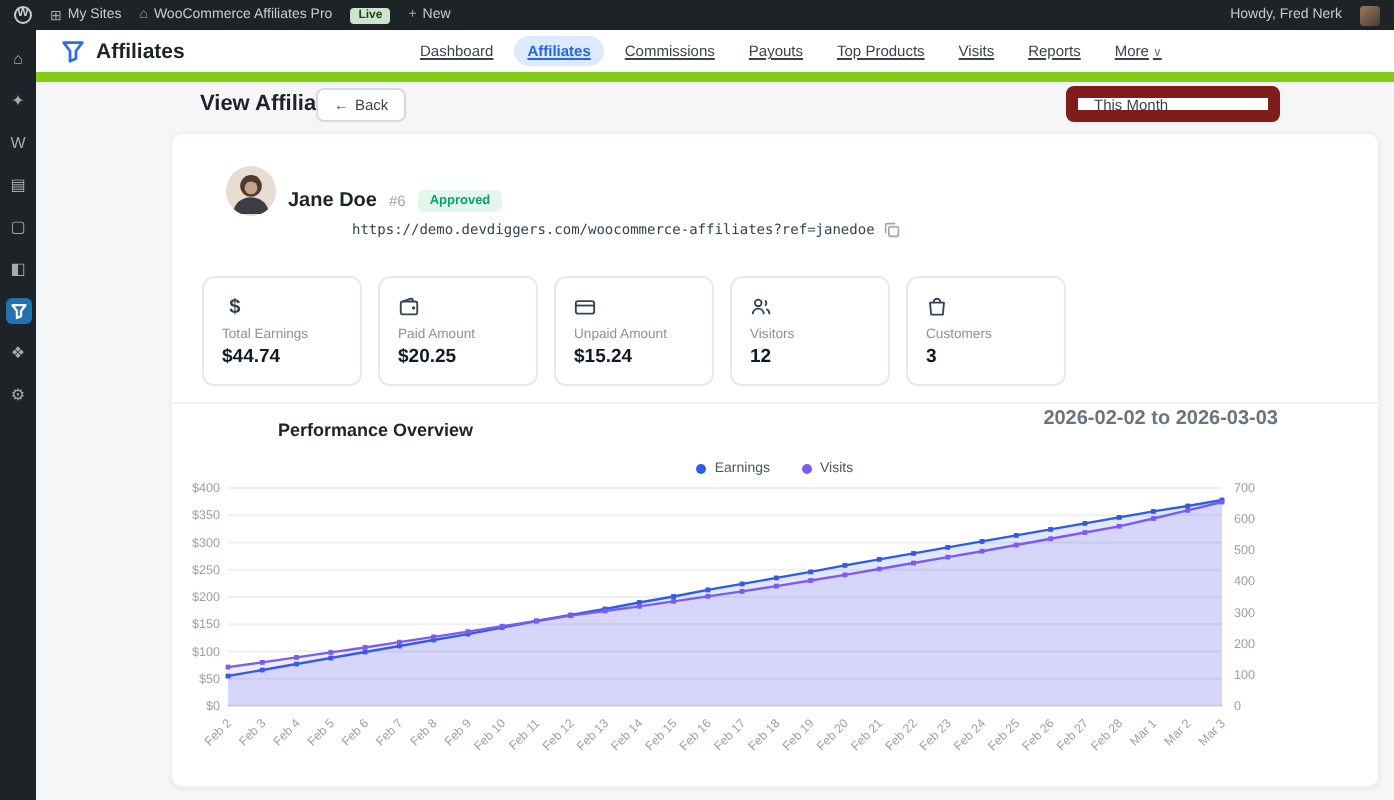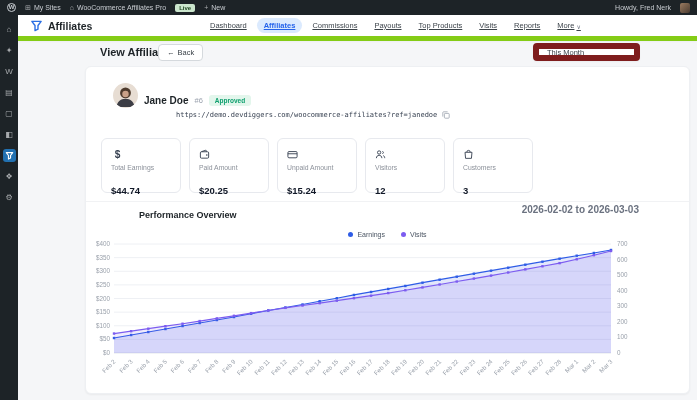--- a/index.html
+++ b/index.html
@@ -54,21 +54,21 @@
   .p-meta-row { position:absolute; left:58px; top:32px; display:flex; align-items:center; gap:12px; }
   .meta-item { display:flex; align-items:center; gap:3px; font-size:7.5px; color:#6b7280; }
   .meta-ico { font-size:7px; color:#9ca3af; }
   .p-url-row { position:absolute; left:58px; top:44px; display:flex; align-items:center; gap:5px;margin-left:32px; }
   .p-url { font-family:"DejaVu Sans Mono","Liberation Mono",monospace; font-size:7px; color:#374151; }
 
   .stats { position:absolute; left:15px; top:71px; display:flex; gap:8px; }
   .stat-card { width:80px; height:55px; border:1px solid #e7e9ee; border-radius:6px; padding:7px 9px; background:#fff; }
   .stat-icon { height:13px; }
   .stat-label { font-size:6.8px; color:#8c919a; margin-top:5px; white-space:nowrap; }
-  .stat-value { font-size:9.5px; font-weight:bold; color:#111827; margin-top:14px; }
+  .stat-value { font-size:9.5px; font-weight:bold; color:#111827; margin-top:2px; }
 
   .perf-divider { position:absolute; left:0; top:134px; width:100%; border-top:1px solid #f1f2f4; }
   .perf-title { position:absolute; left:27px; top:143px; font-size:9px; font-weight:bold; color:#1d2327;padding-left:26px; }
   .perf-range { position:absolute; right:50px; top:137px; font-size:10px; color:#6b7280;font-weight:bold; }
   .legend { position:absolute; left:0; top:164px; width:100%; display:flex; justify-content:center; gap:16px; }
   .legend-item { display:flex; align-items:center; gap:4px; font-size:7px; color:#4b5563; cursor:pointer; }
   .legend-dot { width:5px; height:5px; border-radius:50%; }
   #chart { position:absolute; left:8px; top:174px; }
 </style>
 </head>

